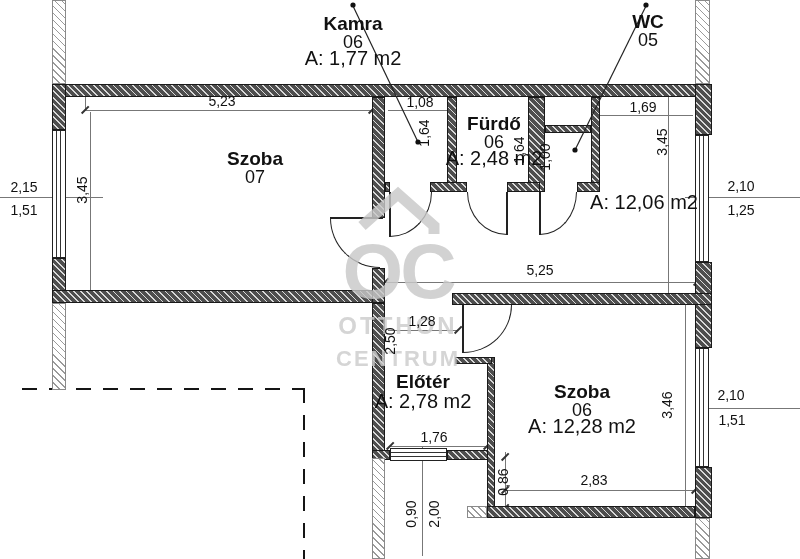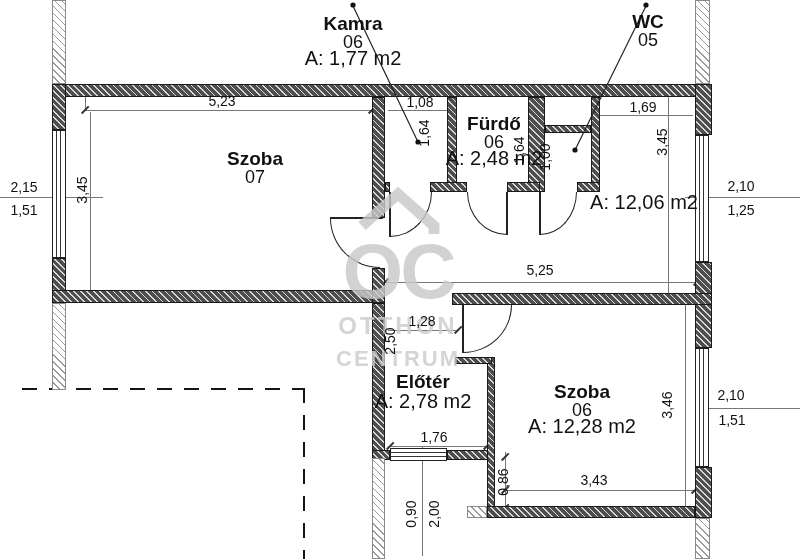--- a/index.html
+++ b/index.html
@@ -178,21 +178,21 @@
   <div class="dim" style="left:199px;top:93px;">5,23</div>
   <div class="dim" style="left:397px;top:94px;text-align:center;">1,08</div>
   <div class="dim" style="left:620px;top:99px;">1,69</div>
   <div class="dim" style="left:1px;top:179px;">2,15</div>
   <div class="dim" style="left:1px;top:202px;">1,51</div>
   <div class="dim" style="left:718px;top:178px;">2,10</div>
   <div class="dim" style="left:718px;top:202px;">1,25</div>
   <div class="dim" style="left:517px;top:262px;">5,25</div>
   <div class="dim" style="left:399px;top:313px;">1,28</div>
   <div class="dim" style="left:411px;top:429px;">1,76</div>
-  <div class="dim" style="left:571px;top:472px;">3,43</div>
+  <div class="dim" style="left:571px;top:472px;">2,83</div>
   <div class="dim" style="left:708px;top:387px;">2,10</div>
   <div class="dim" style="left:709px;top:412px;">1,51</div>
 
   <div class="dim rot" style="left:60px;top:182px;">3,45</div>
   <div class="dim rot" style="left:402px;top:125px;">1,64</div>
   <div class="dim rot" style="left:497px;top:142px;">1,64</div>
   <div class="dim rot" style="left:523px;top:149px;">1,00</div>
   <div class="dim rot" style="left:640px;top:134px;">3,45</div>
   <div class="dim rot" style="left:368px;top:333px;">2,50</div>
   <div class="dim rot" style="left:645px;top:397px;">3,46</div>

